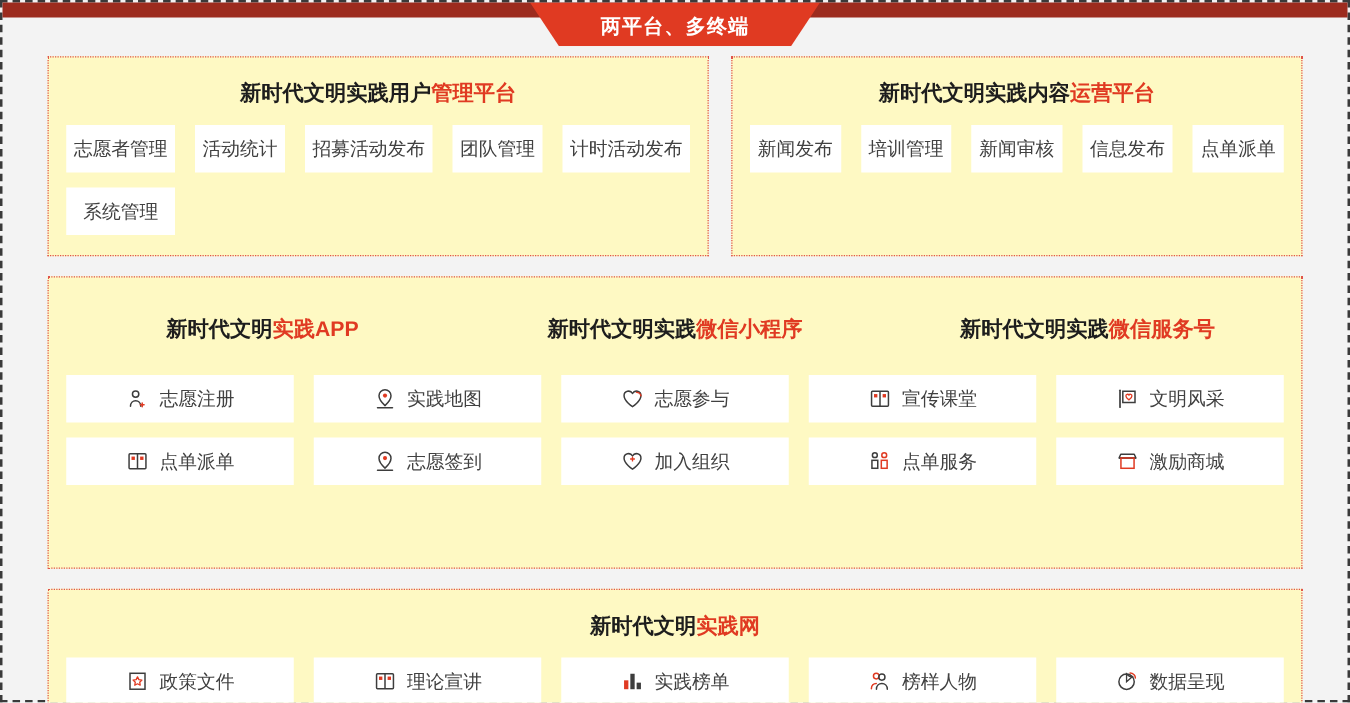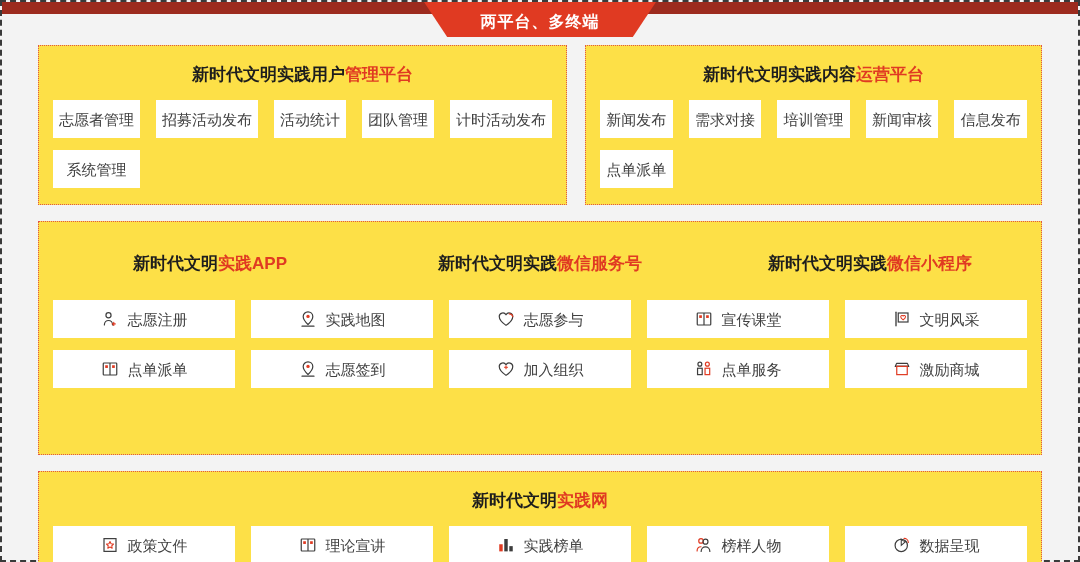--- a/index.html
+++ b/index.html
@@ -45,21 +45,21 @@
     position:absolute;left:0;top:35px;right:0;bottom:0;
     padding:8px 36px 10px 36px;
     box-sizing:border-box;
   }
   .row-top{
     display:flex;
     gap:18px;
   }
   .panel{
     border:1px dotted #e0534a;
-    background:#fde047;
+    background:#fef9c3;
     box-sizing:border-box;
     padding:12px 14px 16px 14px;
   }
   .panel.half{flex:1 1 0;}
   .panel.full{margin-top:16px;}
 
   .panel-title{
     text-align:center;
     font-size:17px;
     font-weight:bold;
@@ -128,47 +128,44 @@
 
       <div class="panel half">
         <div class="panel-title">
           <span>新时代文明实践用户</span><span class="hl">管理平台</span>
         </div>
         <div class="grid3">
           <div class="card plain">
               <span class="card-label">志愿者管理</span>
             </div>
           <div class="card plain">
+              <span class="card-label">活动统计</span>
+            </div>
+          <div class="card plain">
               <span class="card-label">招募活动发布</span>
             </div>
           <div class="card plain">
-              <span class="card-label">活动统计</span>
-            </div>
-          <div class="card plain">
               <span class="card-label">团队管理</span>
             </div>
           <div class="card plain">
               <span class="card-label">计时活动发布</span>
             </div>
           <div class="card plain">
               <span class="card-label">系统管理</span>
             </div>
         </div>
       </div>
 
       <div class="panel half">
         <div class="panel-title">
           <span>新时代文明实践内容</span><span class="hl">运营平台</span>
         </div>
         <div class="grid3">
           <div class="card plain">
               <span class="card-label">新闻发布</span>
-            </div>
-          <div class="card plain">
-              <span class="card-label">需求对接</span>
             </div>
           <div class="card plain">
               <span class="card-label">培训管理</span>
             </div>
           <div class="card plain">
               <span class="card-label">新闻审核</span>
             </div>
           <div class="card plain">
               <span class="card-label">信息发布</span>
             </div>
@@ -179,24 +176,24 @@
       </div>
 
     </div>
 
     <div class="panel full">
       <div class="heads3">
         <div class="panel-title">
           <span>新时代文明</span><span class="hl">实践APP</span>
         </div>
         <div class="panel-title">
+          <span>新时代文明实践</span><span class="hl">微信小程序</span>
+        </div>
+        <div class="panel-title">
           <span>新时代文明实践</span><span class="hl">微信服务号</span>
-        </div>
-        <div class="panel-title">
-          <span>新时代文明实践</span><span class="hl">微信小程序</span>
         </div>
       </div>
 
       <div class="grid6">
 
         <div class="card">
           <span class="icon">
             <svg viewBox="0 0 24 24" width="18" height="18">
                 <circle cx="10" cy="7" r="3.4" fill="none" stroke="#3d3d3d" stroke-width="1.6"></circle>
                 <path d="M4.5 20c0-3.6 2.5-6 5.5-6s5.5 2.4 5.5 6" fill="none" stroke="#3d3d3d" stroke-width="1.6" stroke-linecap="round"></path>

